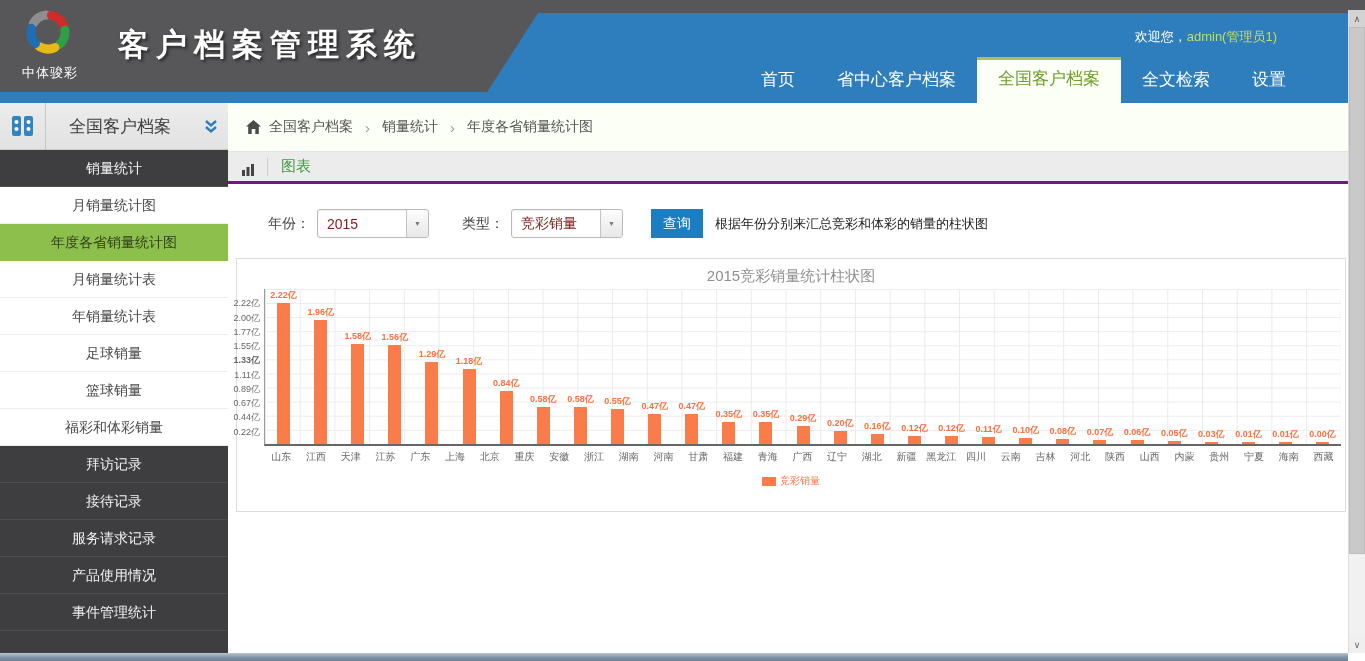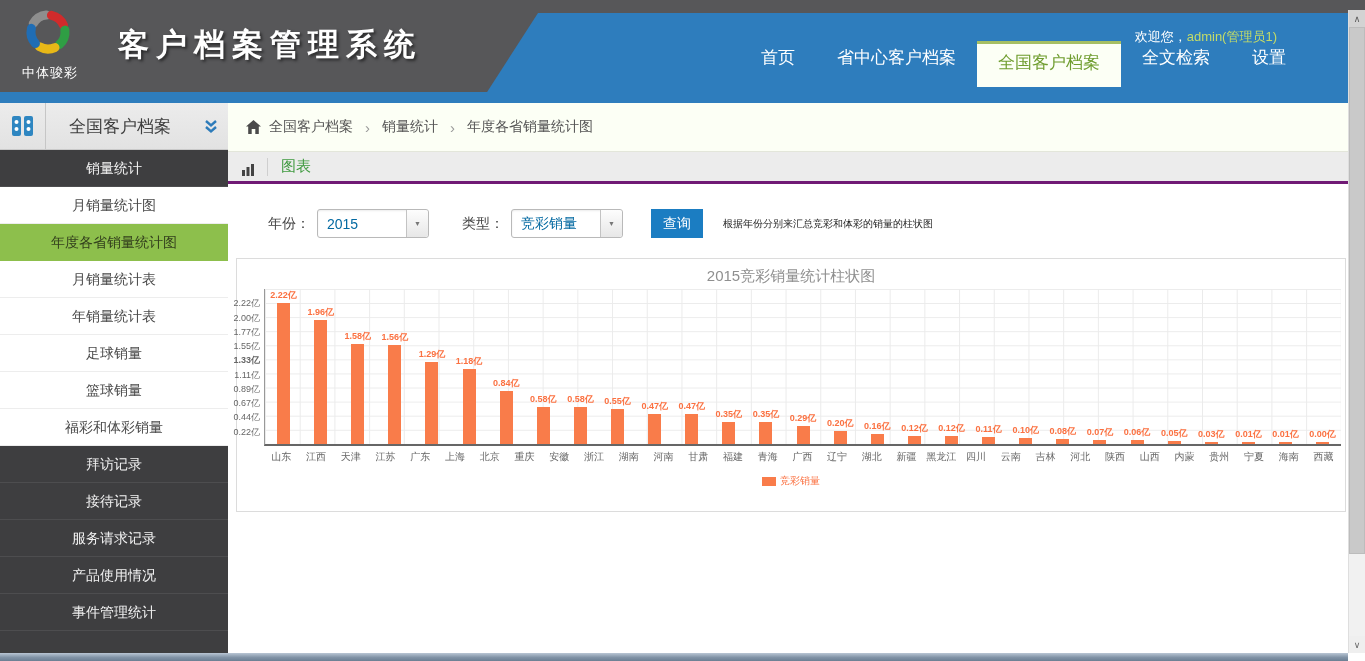--- a/index.html
+++ b/index.html
@@ -11,21 +11,21 @@
   #header { position:absolute; left:0; top:0; width:100%; height:103px; background:#575759; overflow:hidden; }
   .hdr-blue-right { position:absolute; left:480px; top:13px; right:0; bottom:0; background:#2e7dbd;
     clip-path:polygon(58px 0,100% 0,100% 100%,0 100%); }
   .hdr-blue-bottom { position:absolute; left:0; bottom:0; width:540px; height:11px; background:#2e7dbd; }
   .logo-wrap { position:absolute; left:22px; top:6px; width:96px; text-align:left; }
   .logo-sub { color:#fff; font-size:13px; margin-top:2px; letter-spacing:1px; }
   .app-title { position:absolute; left:118px; top:24px; color:#fff; font-size:31px; font-weight:bold;
     letter-spacing:7px; text-shadow:2px 2px 3px rgba(0,0,0,.55); }
   .welcome { position:absolute; right:88px; top:28px; font-size:13px; color:#fff; }
   .welcome .user { color:#c3db68; }
-  .top-nav { position:absolute; right:58px; bottom:16px; display:flex; }
+  .top-nav { position:absolute; right:58px; bottom:0; display:flex; align-items:flex-end; }
   .nav-item { color:#fff; font-size:17px; padding:0 21px; height:40px; line-height:34px; cursor:pointer; white-space:nowrap; }
   .nav-item.active { background:#fcfff5; border-top:3px solid #a6bf63; height:46px; line-height:38px;
     color:#6f9d2f; }
 
   
   #sidebar { position:absolute; left:0; top:103px; width:228px; bottom:8px; background:#3e3e40; overflow:hidden; }
   .sb-head { height:47px; background:linear-gradient(#ececec,#e2e2e2); border-bottom:1px solid #c9c9c9;
     display:flex; align-items:center; }
   .sb-head-icon { width:46px; height:100%; display:flex; align-items:center; justify-content:center;
     border-right:1px solid #c6c6c6; }
@@ -44,28 +44,28 @@
   .crumb-sep { color:#9a9a9a; margin:0 12px; font-size:15px; }
   .home-icon { margin-right:8px; display:flex; }
   .tabbar { height:32px; background:#ececec; border-bottom:3px solid #701a75; display:flex; align-items:center; padding-left:13px; }
   .tab-icon { display:flex; align-items:flex-end; padding-right:12px; border-right:1px solid #cfcfcf; height:18px; }
   .tab-label { color:#3f9a3f; font-size:15px; margin-left:13px; cursor:pointer; }
 
   .filter-row { display:flex; align-items:center; margin:25px 0 0 40px; font-size:14px; color:#444; }
   .f-label { margin-right:7px; }
   .select { width:112px; height:29px; border:1px solid #b9b9b9; border-radius:3px; background:#fff;
     display:flex; align-items:center; cursor:pointer; box-shadow:inset 0 1px 2px rgba(0,0,0,.08); }
-  .select .val { flex:1; padding-left:9px; font-size:14px; color:#0369a1; }
+  .select .val { flex:1; padding-left:9px; font-size:14px; color:#7f1d1d; }
   .select .arrow { width:22px; height:100%; border-left:1px solid #c3c3c3; border-radius:0 3px 3px 0;
     background:linear-gradient(#fdfdfd,#e7e7e7); display:flex; align-items:center; justify-content:center;
     font-size:7px; color:#777; }
   .gap1 { width:33px; } .gap2 { width:28px; }
   .search-btn { width:52px; height:29px; background:#1b7dc2; color:#fff; border:none; font-size:14px;
     cursor:pointer; font-family:inherit; }
-  .filter-desc { font-size:10px; color:#222; margin-left:20px; white-space:nowrap; }
+  .filter-desc { font-size:13px; color:#222; margin-left:12px; white-space:nowrap; }
 
   
   .chart-panel { position:absolute; left:8px; right:2px; top:155px; height:254px; border:1px solid #dcdcdc; background:#fff; }
   .chart-title { text-align:center; margin-top:8px; font-size:15px; color:#8f8f8f; }
   .y-axis { position:absolute; left:0; width:26px; top:30px; height:157px; }
   .y-tick { position:absolute; right:3px; transform:translateY(50%); font-size:9px; color:#666; white-space:nowrap; }
   .plot { position:absolute; left:27px; right:4px; top:30px; height:157px;
     border-left:1px solid #999; border-bottom:2px solid #666;
     background-image:linear-gradient(to right,#ebebeb 1px,transparent 1px),
                      linear-gradient(to bottom,#ebebeb 1px,transparent 1px);

